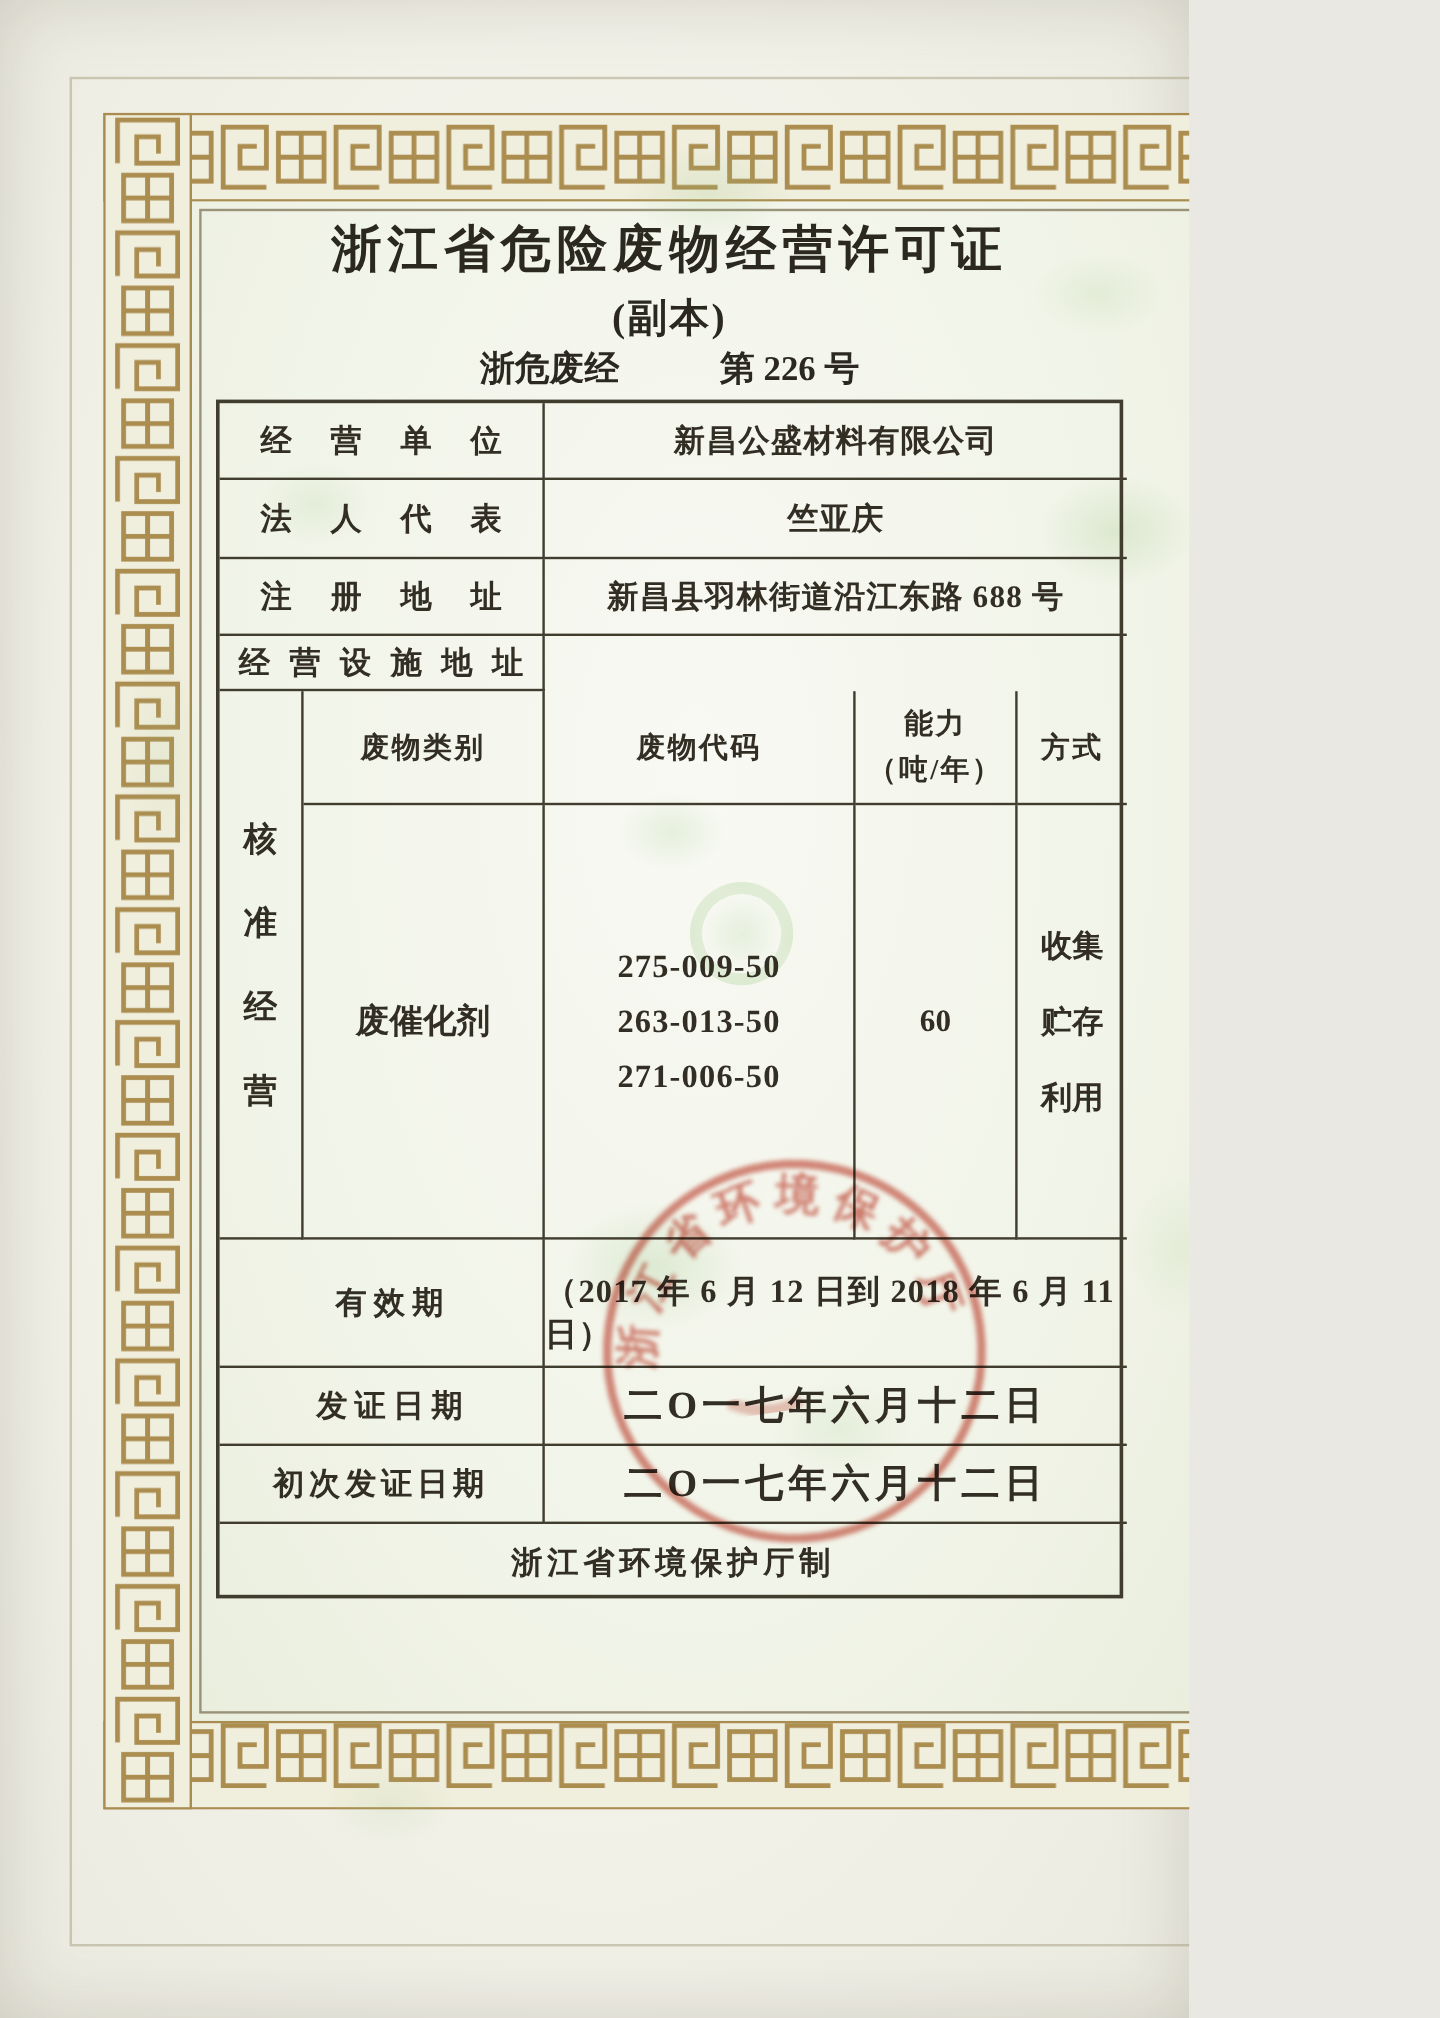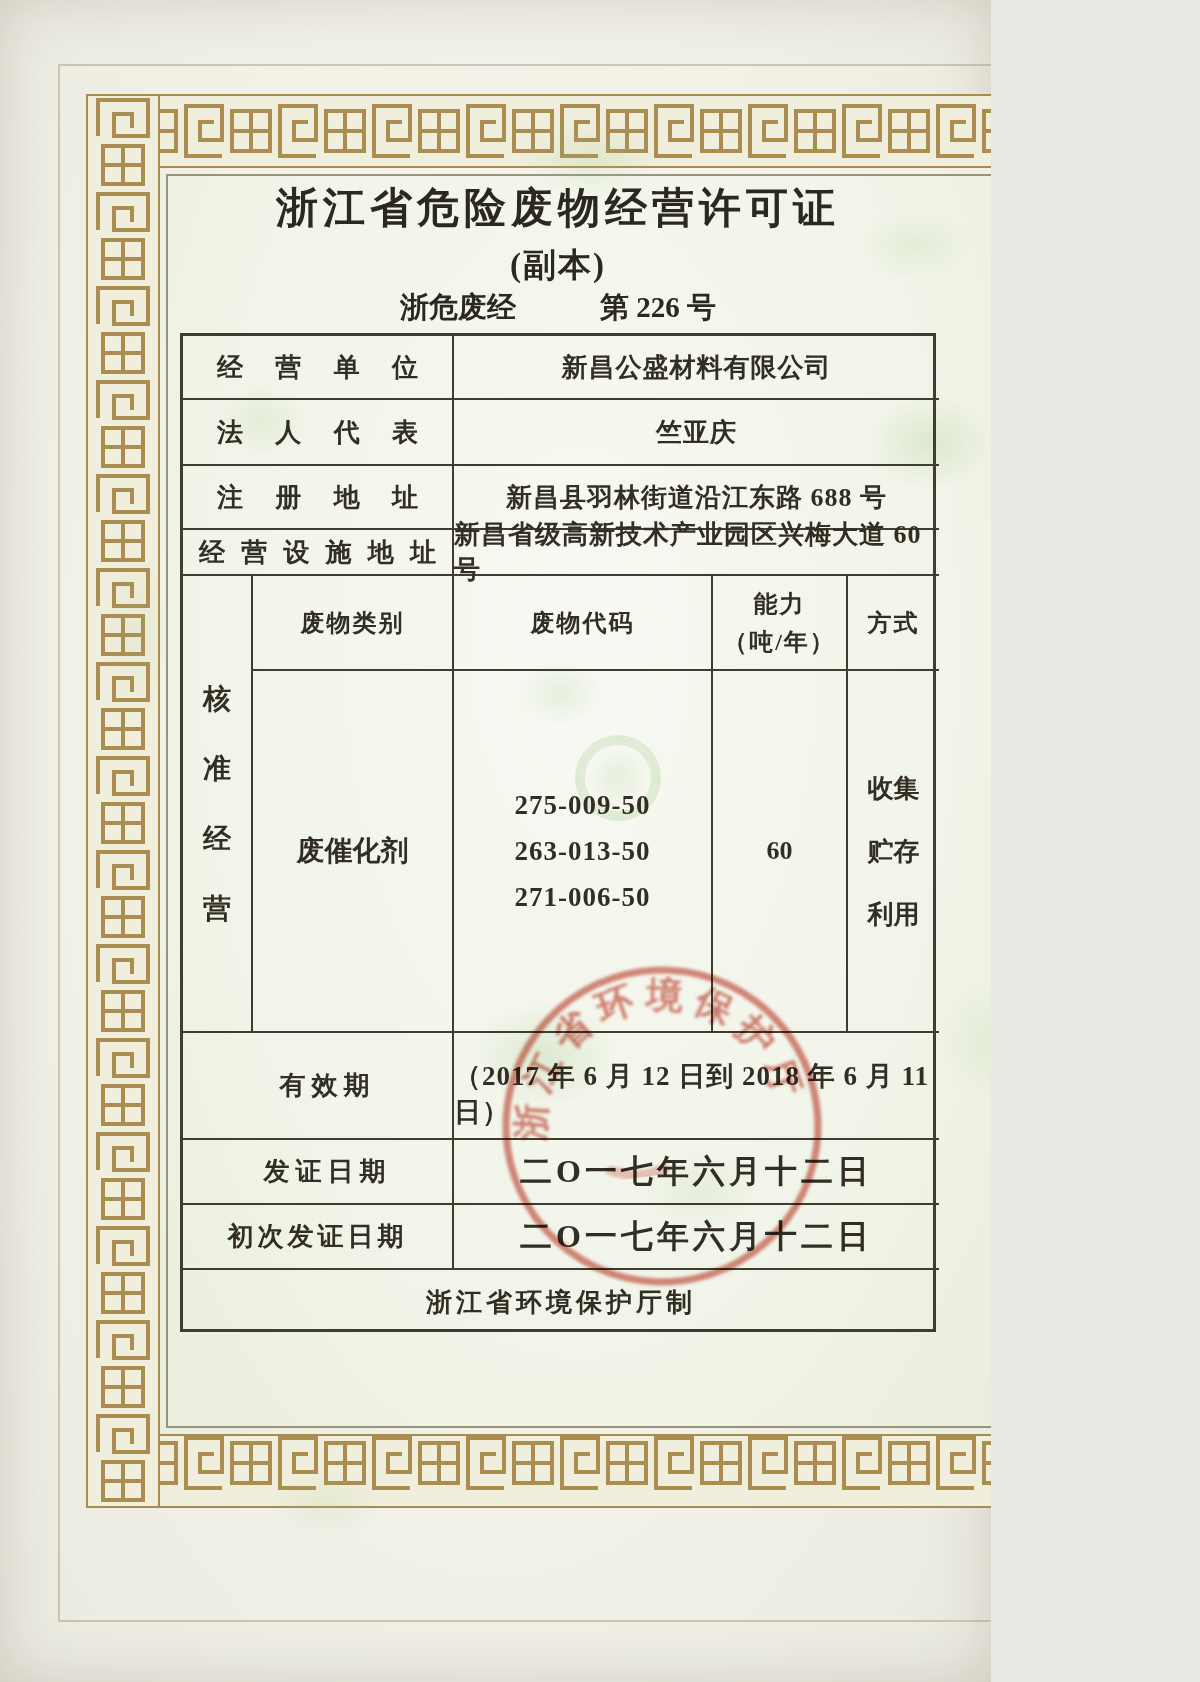--- a/index.html
+++ b/index.html
@@ -171,21 +171,20 @@
     <div class="cell lbl-cell tight" style="grid-column:1/3;grid-row:4">
       <div class="split-chars">
           <span>经</span>
           <span>营</span>
           <span>设</span>
           <span>施</span>
           <span>地</span>
           <span>址</span>
         </div>
     </div>
-    <div class="cell val no-r" style="grid-column:3/6;grid-row:4">新昌省级高新技术产业园区兴梅大道 60 号</div>
 
     <div class="cell section-label" style="grid-column:1;grid-row:5/7">
       <div class="split-chars vertical">
           <span>核</span>
           <span>准</span>
           <span>经</span>
           <span>营</span>
         </div>
     </div>
 

